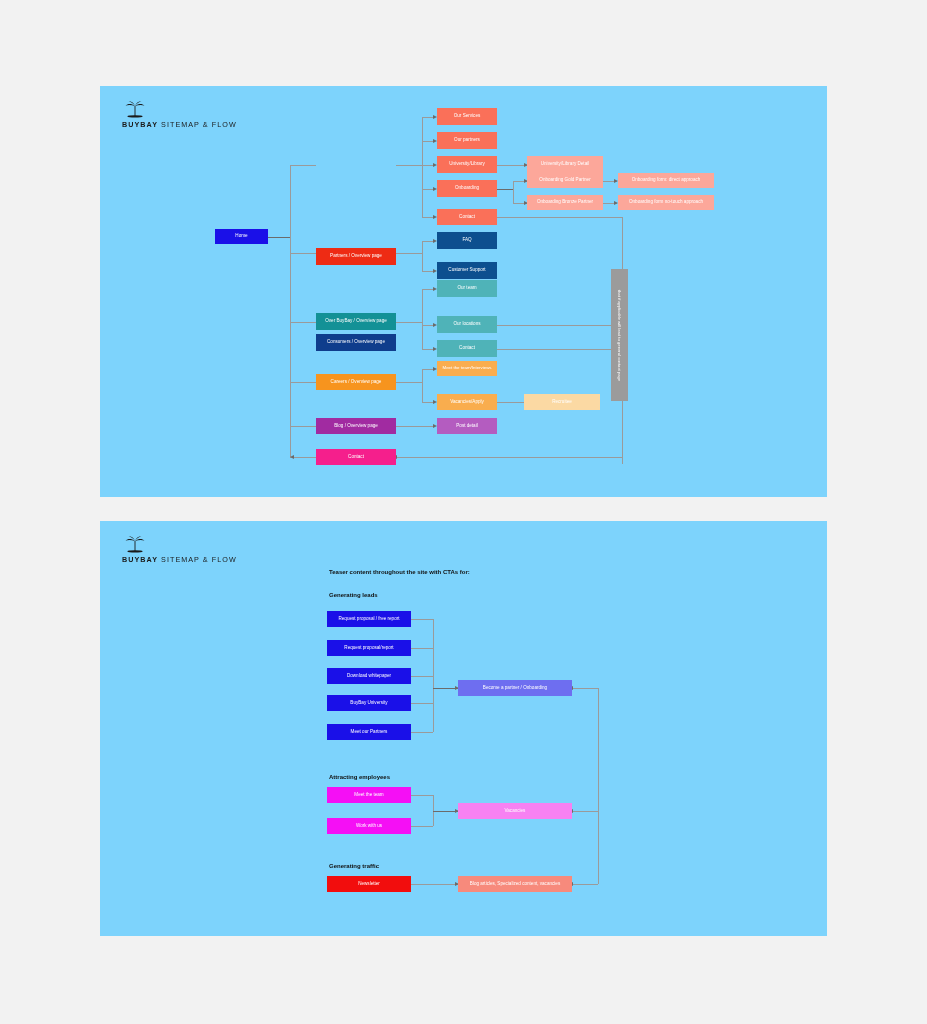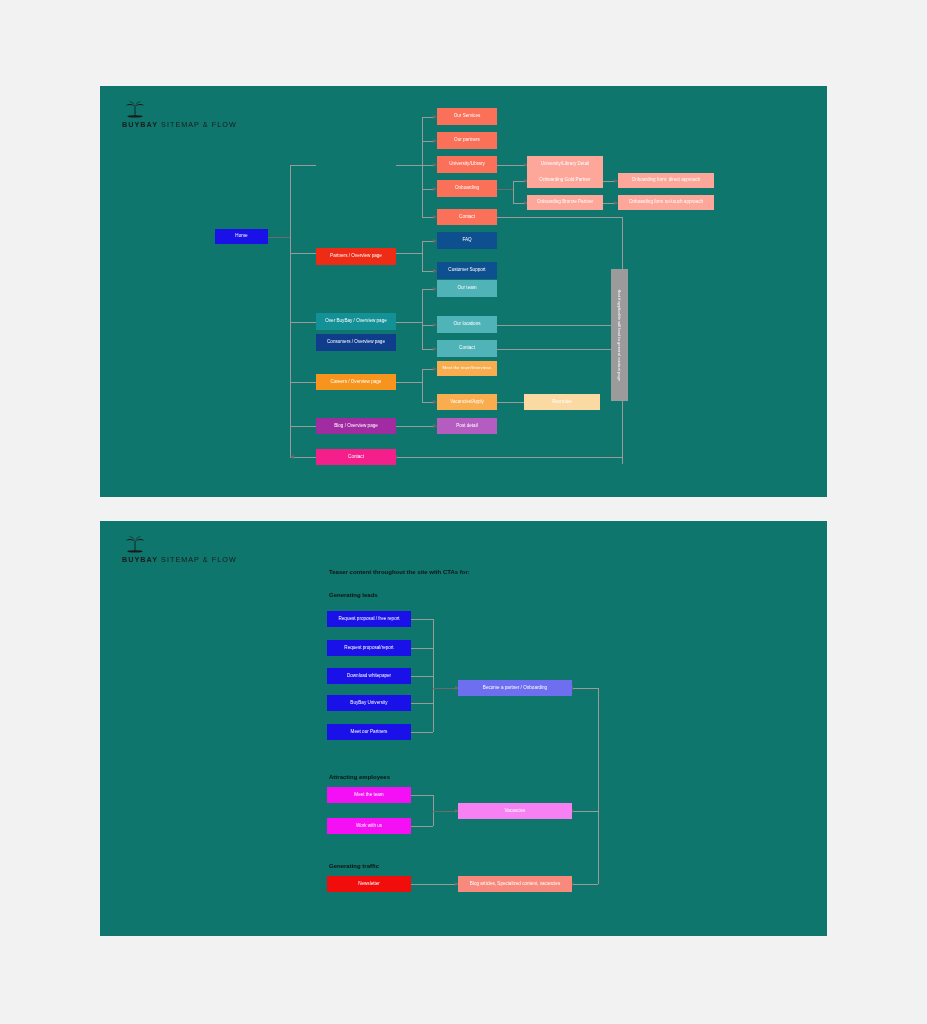--- a/index.html
+++ b/index.html
@@ -5,21 +5,21 @@
   * { box-sizing: border-box; margin: 0; padding: 0; }
   body {
     width: 927px; height: 1024px;
     background: #f2f2f2;
     font-family: "Liberation Sans", sans-serif;
     position: relative;
     overflow: hidden;
   }
   .sheet {
     position: absolute;
-    background: #0f766e;
+    background: #7dd3fc;
     left: 100px;
     width: 727px;
   }
   #sheet-top { top: 86px; height: 411px; }
   #sheet-bottom { top: 521px; height: 415px; }
 
   
   .logo { position: absolute; left: 22px; top: 14px; }
   .logo-mark { width: 26px; height: 18px; position: relative; }
   .logo-text {

